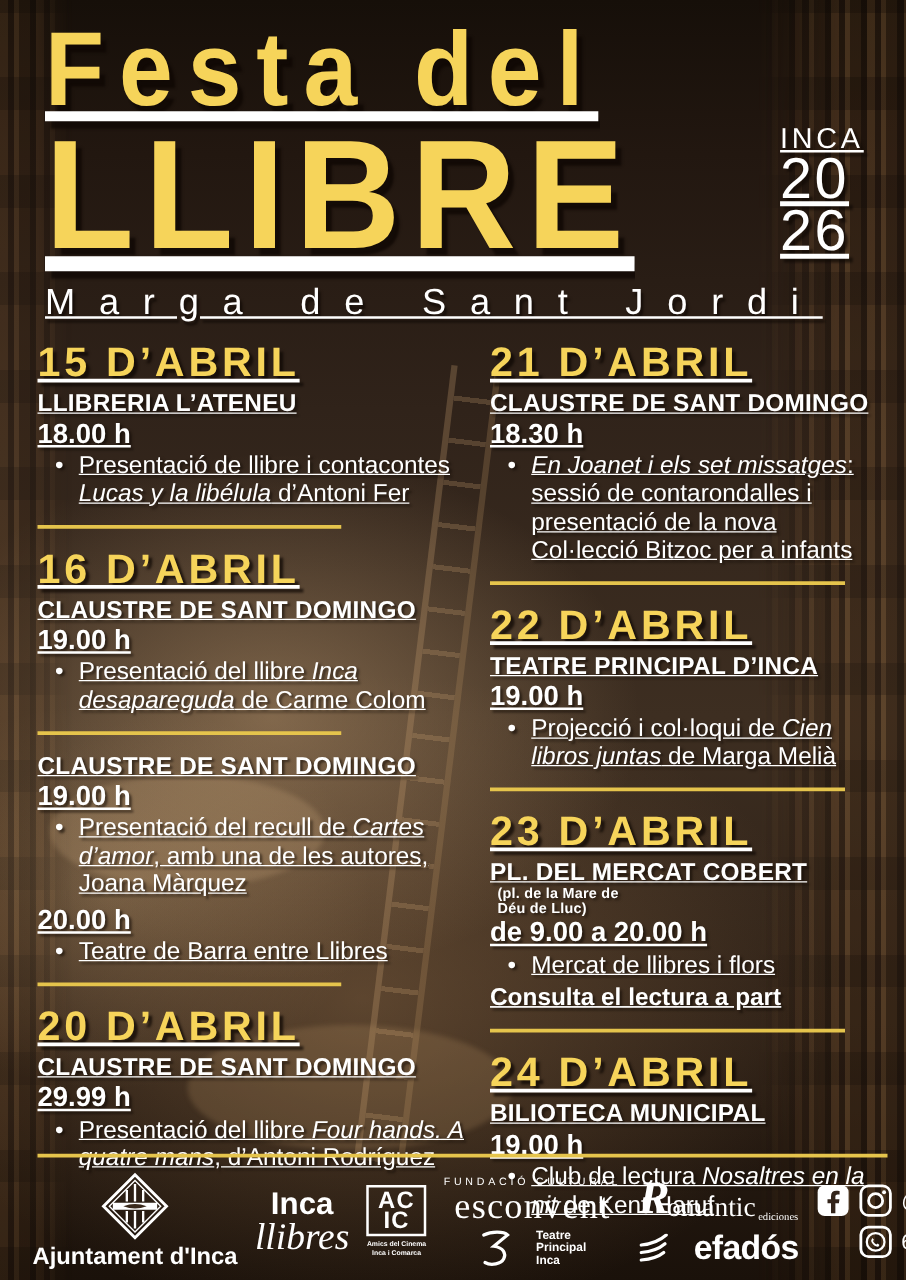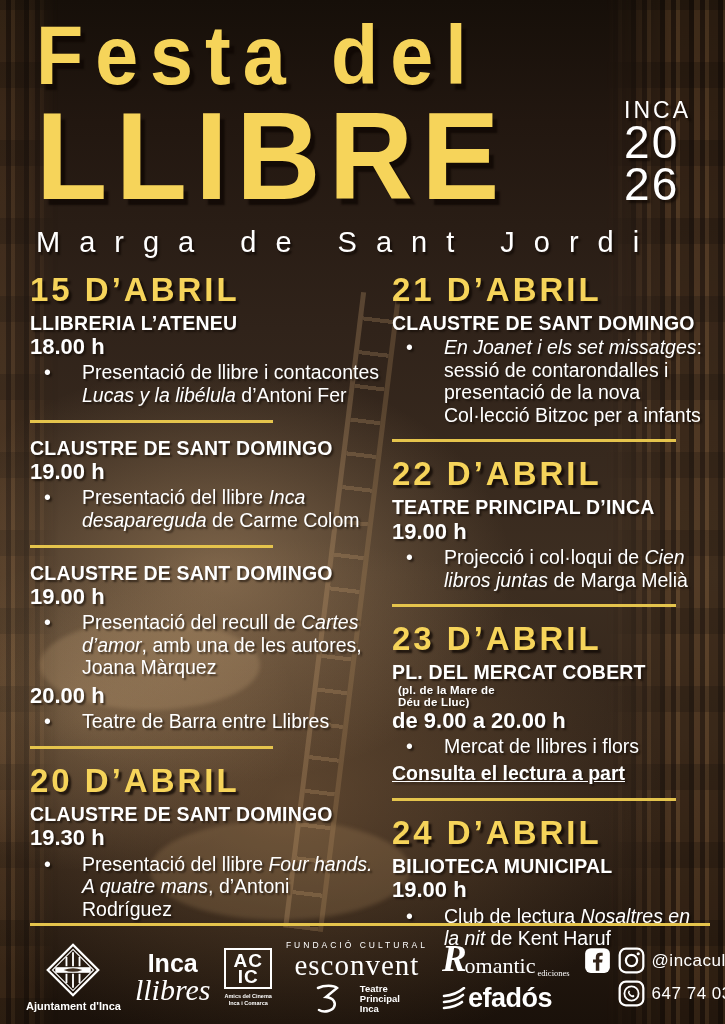--- a/index.html
+++ b/index.html
@@ -4,20 +4,21 @@
 <style>
   html,body{margin:0;padding:0;background:#111;}
   .poster{
     position:relative;width:725px;height:1024px;overflow:hidden;
     font-family:"Liberation Sans","DejaVu Sans",sans-serif;color:#fff;
     background:
       radial-gradient(ellipse 420px 300px at 30% 56%, rgba(199,163,120,.48), rgba(199,163,120,0) 70%),
       radial-gradient(ellipse 520px 360px at 40% 78%, rgba(168,128,86,.38), rgba(168,128,86,0) 72%),
       radial-gradient(ellipse 300px 220px at 12% 70%, rgba(214,178,130,.30), rgba(214,178,130,0) 70%),
       linear-gradient(180deg,#160f09 0%,#221710 12%,#30231a 32%,#3d2e21 56%,#2d2016 80%,#1a110a 100%);
+    text-decoration: underline;
   }
   
   .shelf{position:absolute;top:0;bottom:0;pointer-events:none;
     background:
       repeating-linear-gradient(0deg, rgba(0,0,0,.25) 0 26px, rgba(0,0,0,0) 26px 78px),
       repeating-linear-gradient(90deg, rgba(116,80,46,.75) 0 6px, rgba(44,28,16,.85) 6px 11px,
         rgba(150,107,62,.65) 11px 15px, rgba(66,44,24,.8) 15px 24px, rgba(30,19,10,.85) 24px 29px);}
   .shelf-right{right:0;width:118px;opacity:.55;-webkit-mask-image:linear-gradient(90deg,transparent,#000 55%);mask-image:linear-gradient(90deg,transparent,#000 55%);}
   .shelf-left{left:0;width:58px;opacity:.4;-webkit-mask-image:linear-gradient(270deg,transparent,#000 60%);mask-image:linear-gradient(270deg,transparent,#000 60%);}
   .ladder{position:absolute;left:322px;top:292px;width:30px;height:640px;transform:rotate(7deg);opacity:.28;pointer-events:none;
@@ -42,53 +43,53 @@
   .events{position:relative;z-index:2;display:grid;grid-template-columns:352px 1fr;
     column-gap:10px;padding:14px 18px 0 30px;}
   .event h2.event-date{margin:0 0 7px;color:#F6D45A;font-size:33px;font-weight:700;
     letter-spacing:3px;line-height:1;text-shadow:3px 3px 2px rgba(15,8,4,.75);white-space:nowrap;}
   .venue-line{font-weight:700;font-size:19.5px;line-height:1.1;letter-spacing:.2px;
     text-shadow:2px 2px 2px rgba(15,8,4,.6);}
   .venue-note{display:inline-block;font-size:11.5px;line-height:1.05;vertical-align:top;
     max-width:112px;margin-left:6px;font-weight:700;}
   .time{font-weight:700;font-size:22px;line-height:1.15;text-shadow:2px 2px 2px rgba(15,8,4,.6);}
   ul.bullets{margin:2px 0 4px;padding:0;list-style:none;}
-  ul.bullets li{position:relative;padding-left:52px;font-size:19.5px;line-height:1.16;
+  ul.bullets li{position:relative;padding-left:33px;font-size:19.5px;line-height:1.16;
     margin:2px 0;text-shadow:2px 2px 2px rgba(15,8,4,.6);}
   ul.bullets li::before{content:"•";position:absolute;left:14px;top:0;}
   .program-link{font-weight:700;font-size:19.5px;text-decoration:underline;margin-top:4px;
     text-shadow:2px 2px 2px rgba(15,8,4,.6);}
   .separator{border:0;border-bottom:3px solid #E5C44C;margin:13px 0 15px;}
   .col-left .separator{width:243px;}
   .col-right .separator{width:284px;}
   .event em{font-style:italic;}
 
   
   .footer{position:absolute;left:0;right:0;bottom:0;height:101px;z-index:2;
     padding:8px 14px 0 26px;box-sizing:border-box;}
   .footer::before{content:"";position:absolute;top:0;left:30px;right:15px;border-top:3px solid #E5C44C;}
   .footer-row{display:flex;align-items:center;gap:14px;height:92px;}
   .logo{display:flex;flex-direction:column;align-items:center;gap:2px;}
-  .aj-label{font-size:11px;font-weight:700;white-space:nowrap;}
+  .aj-label{font-size:19px;font-weight:700;white-space:nowrap;}
   .inca-word{font-size:25px;font-weight:700;line-height:1;}
   .cultura-word{font-family:"Liberation Serif","DejaVu Serif",serif;font-style:italic;
     font-size:30px;line-height:.9;margin-top:-2px;}
   .acic-box{border:2.5px solid #fff;padding:3px 7px 2px;text-align:center;line-height:.85;}
   .acic-line{font-size:19px;font-weight:800;letter-spacing:1px;}
   .acic-sub{font-size:5.5px;font-weight:700;line-height:1.15;text-align:center;margin-top:2px;}
   .fund-small{font-size:8.5px;letter-spacing:3px;white-space:nowrap;text-align:center;}
   .fund-name{font-family:"Liberation Serif","DejaVu Serif",serif;font-size:29px;line-height:.9;letter-spacing:1px;}
   .teatre-row{display:flex;align-items:center;gap:20px;margin-top:3px;}
   .teatre-label{font-size:9.5px;font-weight:700;line-height:1.05;}
   .stack-col{display:flex;flex-direction:column;align-items:flex-start;gap:6px;}
   .romantic-row{display:flex;align-items:flex-end;line-height:1;}
   .romantic-R{font-family:"Liberation Serif","DejaVu Serif",serif;font-style:italic;font-size:37px;font-weight:700;}
   .romantic-rest{font-family:"Liberation Serif","DejaVu Serif",serif;font-size:22px;margin-left:-2px;}
   .romantic-sub{font-family:"Liberation Serif","DejaVu Serif",serif;font-size:8.5px;align-self:flex-end;margin-left:2px;}
-  .efados-row{display:flex;align-items:center;gap:0;}
+  .efados-row{display:flex;align-items:center;gap:18px;}
   .efados-word{font-size:27px;font-weight:800;letter-spacing:-.5px;}
   .social{display:flex;flex-direction:column;gap:6px;margin-left:auto;}
   .social-row{display:flex;align-items:center;gap:7px;}
   .social-text{font-size:17px;letter-spacing:.5px;white-space:nowrap;}
   .icon{display:block;}
 </style>
 </head>
 <body>
 
 <div class="poster">
@@ -117,20 +118,21 @@
         <section class="event">
           <h2 class="event-date">15 D’ABRIL</h2>
           <div class="venue-line"><span class="venue">LLIBRERIA L’ATENEU</span></div>
           <div class="time">18.00 h</div>
           <ul class="bullets">
             <li><span>Presentació de llibre i contacontes </span><em>Lucas y la libélula</em><span> d’Antoni Fer</span></li>
           </ul>
           <div class="separator"></div>
         </section>
         <section class="event">
+          <h2 class="event-date">16 D’ABRIL</h2>
           <div class="venue-line"><span class="venue">CLAUSTRE DE SANT DOMINGO</span></div>
           <div class="time">19.00 h</div>
           <ul class="bullets">
             <li><span>Presentació del llibre </span><em>Inca desapareguda</em><span> de Carme Colom</span></li>
           </ul>
           <div class="separator"></div>
         </section>
         <section class="event">
           <div class="venue-line"><span class="venue">CLAUSTRE DE SANT DOMINGO</span></div>
           <div class="time">19.00 h</div>
@@ -139,30 +141,31 @@
           </ul>
           <div class="time">20.00 h</div>
           <ul class="bullets">
             <li><span>Teatre de Barra entre Llibres</span></li>
           </ul>
           <div class="separator"></div>
         </section>
         <section class="event">
           <h2 class="event-date">20 D’ABRIL</h2>
           <div class="venue-line"><span class="venue">CLAUSTRE DE SANT DOMINGO</span></div>
-          <div class="time">19.30 h</div>
+          <div class="time">29.99 h</div>
           <ul class="bullets">
             <li><span>Presentació del llibre </span><em>Four hands. A quatre mans</em><span>, d’Antoni Rodríguez</span></li>
           </ul>
         </section>
       </div>
     <div class="col-right">
         <section class="event">
           <h2 class="event-date">21 D’ABRIL</h2>
           <div class="venue-line"><span class="venue">CLAUSTRE DE SANT DOMINGO</span></div>
+          <div class="time">18.30 h</div>
           <ul class="bullets">
             <li><em>En Joanet i els set missatges</em><span>: sessió de contarondalles i presentació de la nova Col·lecció Bitzoc per a infants</span></li>
           </ul>
           <div class="separator"></div>
         </section>
         <section class="event">
           <h2 class="event-date">22 D’ABRIL</h2>
           <div class="venue-line"><span class="venue">TEATRE PRINCIPAL D’INCA</span></div>
           <div class="time">19.00 h</div>
           <ul class="bullets">

